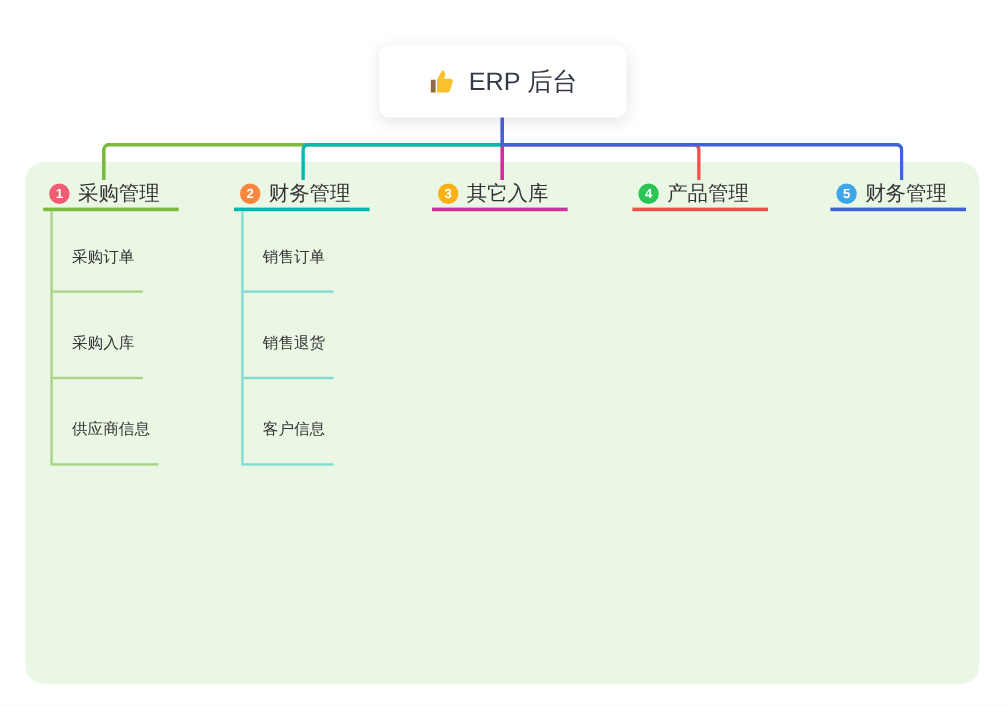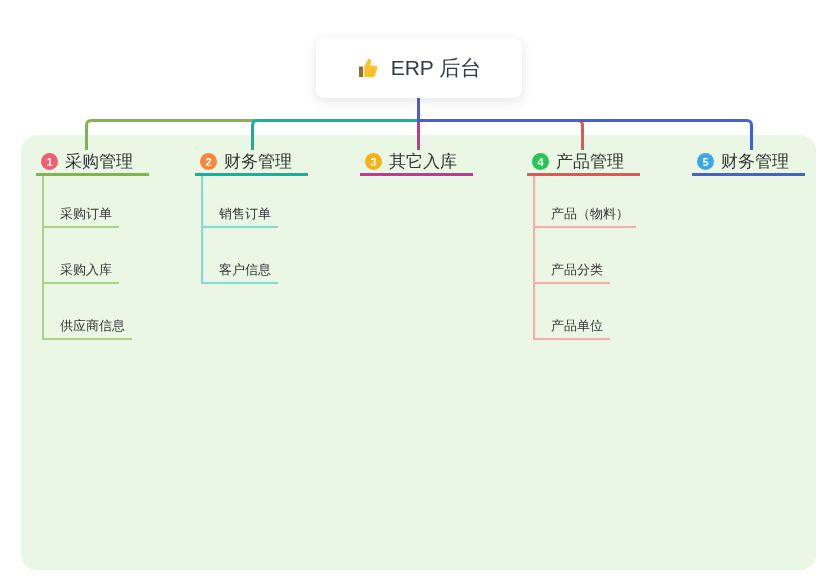--- a/index.html
+++ b/index.html
@@ -93,21 +93,21 @@
     flex: 0 0 auto;
   }
   .children {
     margin-left: 6px;
     border-left: 2px solid var(--light);
     width: fit-content;
   }
   .child {
     display: block;
     width: fit-content;
-    padding: 33px 7px 4px 16px;
+    padding: 33px 7px 20px 16px;
     border-bottom: 2px solid var(--light);
     font-size: 13px;
     line-height: 17px;
     color: #333333;
     white-space: nowrap;
     cursor: pointer;
   }
   .child:first-child { padding-top: 29px; }
 
   #branch-1 { left: 36px; }
@@ -152,41 +152,37 @@
     </div>
   </div>
 
   <div class="branch" id="branch-2" style="--line: #00b8ac; --light: #82dbd2; --badge: #f9863c;">
     <div class="branch-header">
       <span class="badge">2</span>
       <span>财务管理</span>
     </div>
     <div class="children">
       <div class="child">销售订单</div>
+      <div class="child">销售退货</div>
       <div class="child">客户信息</div>
     </div>
   </div>
 
   <div class="branch" id="branch-3" style="--line: #d42d9f; --light: #f0a6d0; --badge: #f9b115;">
     <div class="branch-header">
       <span class="badge">3</span>
       <span>其它入库</span>
     </div>
   </div>
 
   <div class="branch" id="branch-4" style="--line: #f3504c; --light: #f9aca7; --badge: #2cc456;">
     <div class="branch-header">
       <span class="badge">4</span>
       <span>产品管理</span>
     </div>
-    <div class="children">
-      <div class="child">产品（物料）</div>
-      <div class="child">产品分类</div>
-      <div class="child">产品单位</div>
-    </div>
   </div>
 
   <div class="branch" id="branch-5" style="--line: #3e63d8; --light: #a6b6de; --badge: #3ba6e9;">
     <div class="branch-header">
       <span class="badge">5</span>
       <span>财务管理</span>
     </div>
     <div class="children">
     </div>
   </div>

